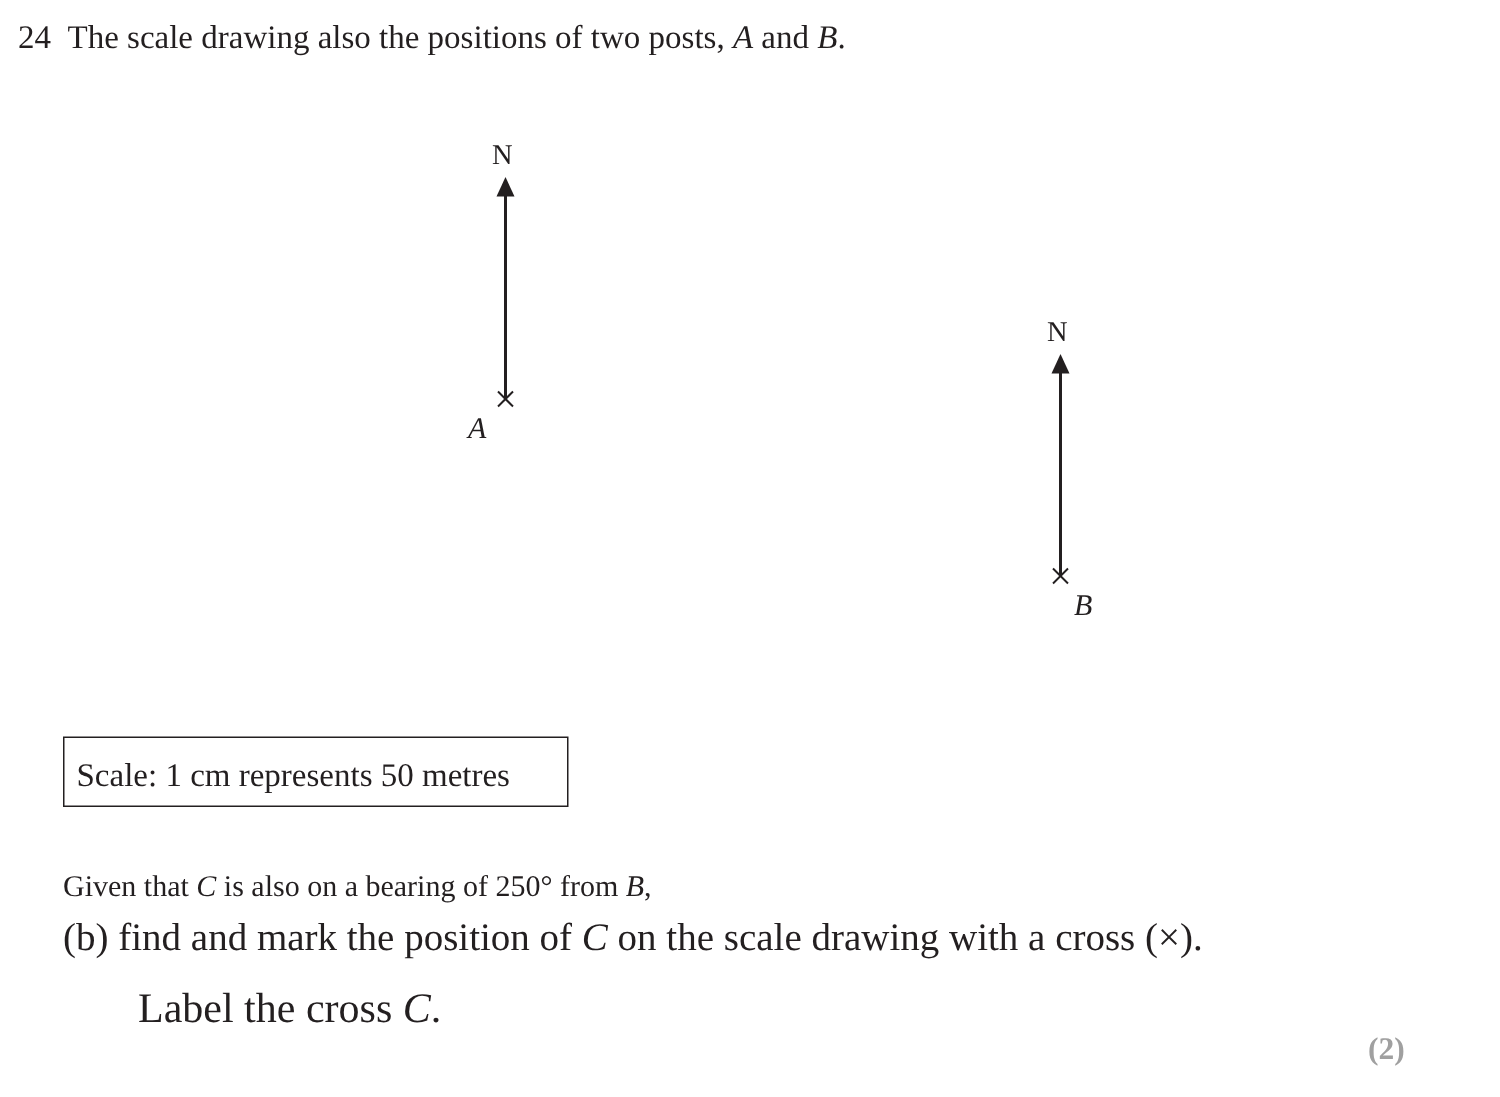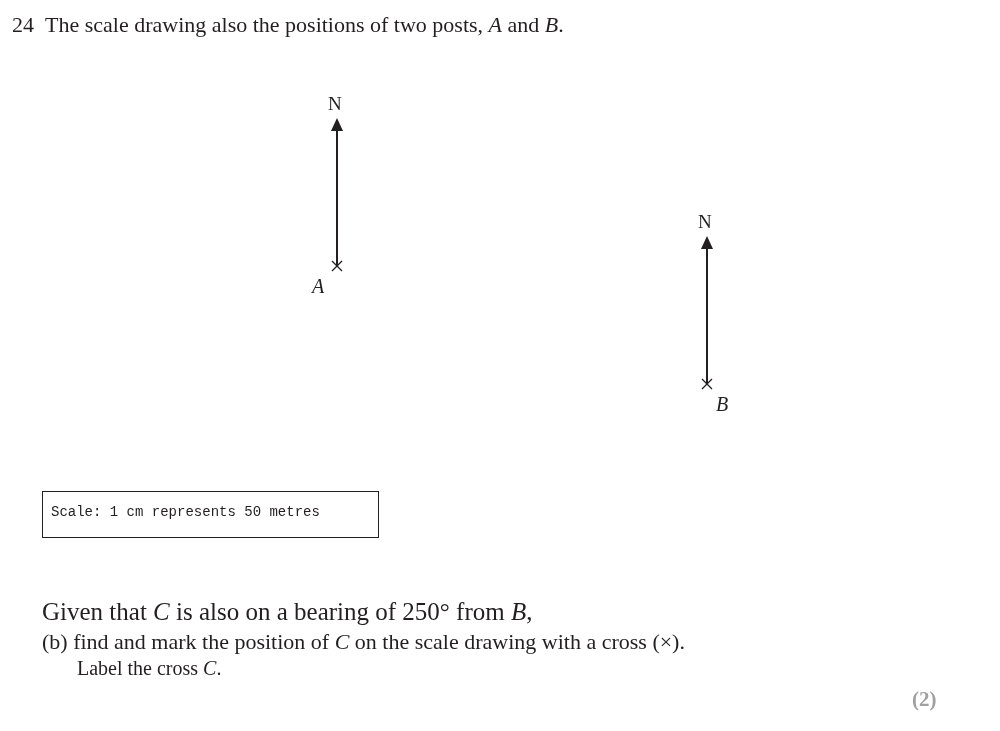--- a/index.html
+++ b/index.html
@@ -12,24 +12,24 @@
     .q-num { font-weight: normal; }
     .ital { font-style: italic; }
     #title { left: 12px; top: 12px; font-size: 22px; }
     #drawing { position: absolute; left: 0; top: 0; }
     .n-label { font-size: 19px; }
     .pt-label { font-size: 20px; font-style: italic; }
     #scale-box {
       position: absolute; left: 42px; top: 491px; width: 337px; height: 47px;
       border: 1.3px solid #231f20; box-sizing: border-box;
     }
-    #scale-text { left: 51px; top: 504px; font-size: 14px; font-family: Liberation Mono, monospace; }
-    #given { left: 42px; top: 580px; font-size: 25px; margin-top: 18px; }
-    #part-b { left: 42px; top: 629px; font-size: 22px; }
-    #part-b2 { left: 77px; top: 657px; font-size: 20px; }
+    #scale-text { left: 51px; top: 504px; font-size: 22px; }
+    #given { left: 42px; top: 580px; font-size: 20px; }
+    #part-b { left: 42px; top: 610px; font-size: 26px; }
+    #part-b2 { left: 92px; top: 657px; font-size: 28px; }
     #marks { left: 912px; top: 687px; font-size: 21px; font-weight: bold; color: #a0a0a0; }
   </style>
 </head>
 <body>
 
 <div id="title" class="abs"><span class="q-num">24</span>&nbsp;&nbsp;<span>The scale drawing also the positions of two posts, </span><span class="ital">A</span><span> and </span><span class="ital">B</span><span>.</span></div>
 
 <svg id="drawing" width="1000" height="480">
 
   <g>

